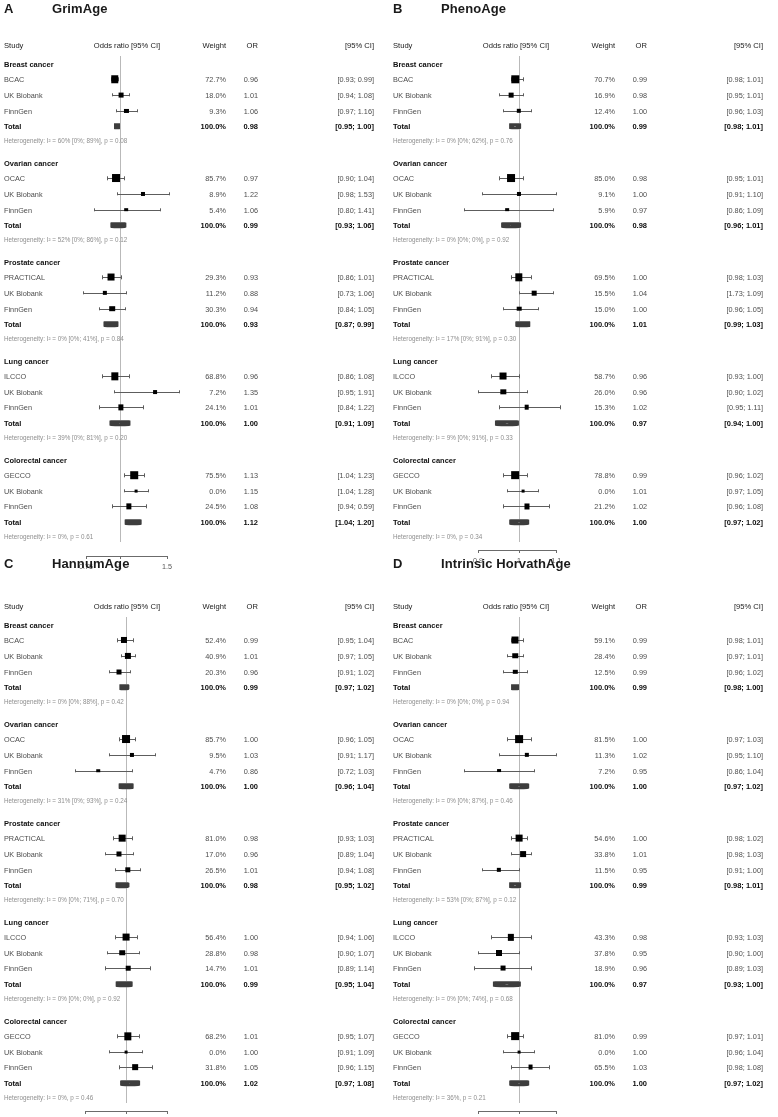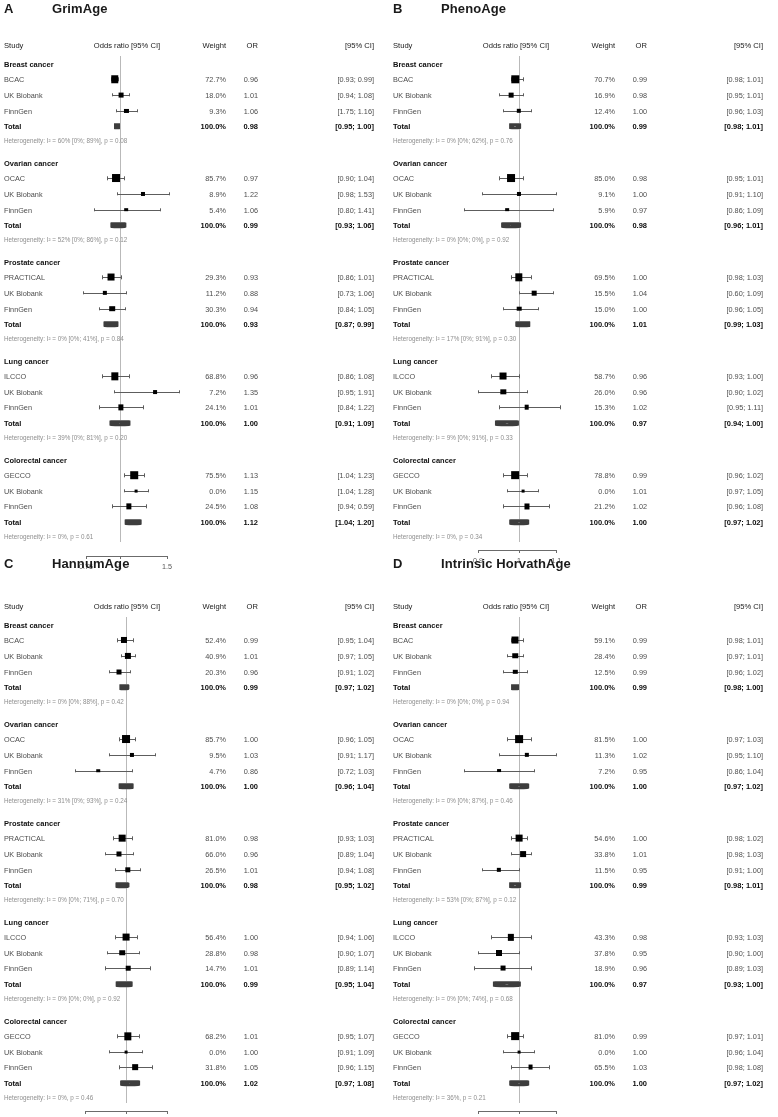--- a/index.html
+++ b/index.html
@@ -225,21 +225,21 @@
           </div>
           <div class="cell c-study">FinnGen</div>
           <div class="forest">
             <div class="ci-line" style="left: 38.0993px; width: 20.8916px;"></div>
             <div class="ci-cap" style="left: 38.0993px;"></div>
             <div class="ci-cap" style="left: 58.9909px;"></div>
             <div class="box" style="width: 4.09075px; height: 4.09075px; left: 48.462px;"></div>
           </div>
           <div class="cell c-weight">9.3%</div>
           <div class="cell c-or">1.06</div>
-          <div class="cell c-ci">[1.75; 1.16]</div>
+          <div class="cell c-ci">[0.97; 1.16]</div>
         </div>
         <div class="row total-row">
           <div class="forest">
             <div class="vline" style="left: 41.6567px; top: 0px; bottom: 0px;"></div>
           </div>
           <div class="cell c-study">Total</div>
           <div class="forest">
             <div class="diamond" style="left: 39.2971px; width: 5.99063px; height: 5.6px; clip-path: none; background: rgb(255, 255, 255); border: none; box-sizing: border-box;">
               <svg width="100%" height="100%" viewBox="0 0 100 100" preserveAspectRatio="none" style="display:block">
                 <polygon points="0,50 50,2 100,50 50,98" fill="#ffffff" stroke="#3d3d3d" stroke-width="5" vector-effect="non-scaling-stroke"></polygon>
@@ -777,21 +777,21 @@
           </div>
           <div class="cell c-study">UK Biobank</div>
           <div class="forest">
             <div class="ci-line" style="left: 52.0705px; width: 33.605px;"></div>
             <div class="ci-cap" style="left: 52.0705px;"></div>
             <div class="ci-cap" style="left: 85.6755px;"></div>
             <div class="box" style="width: 4.64094px; height: 4.64094px; left: 67.3646px;"></div>
           </div>
           <div class="cell c-weight">15.5%</div>
           <div class="cell c-or">1.04</div>
-          <div class="cell c-ci">[0.60; 1.09]</div>
+          <div class="cell c-ci">[1.73; 1.09]</div>
         </div>
         <div class="row study-row">
           <div class="forest">
             <div class="vline" style="left: 52.0705px; top: 0px; bottom: 0px;"></div>
           </div>
           <div class="cell c-study">FinnGen</div>
           <div class="forest">
             <div class="ci-line" style="left: 36.152px; width: 34.9442px;"></div>
             <div class="ci-cap" style="left: 36.152px;"></div>
             <div class="ci-cap" style="left: 71.0962px;"></div>
@@ -1186,21 +1186,21 @@
           <div class="forest">
             <div class="vline" style="left: 48.2012px; top: 0px; bottom: 0px;"></div>
           </div>
           <div class="cell c-study">UK Biobank</div>
           <div class="forest">
             <div class="ci-line" style="left: 26.7099px; width: 28.7245px;"></div>
             <div class="ci-cap" style="left: 26.7099px;"></div>
             <div class="ci-cap" style="left: 55.4344px;"></div>
             <div class="box" style="width: 5.0412px; height: 5.0412px; left: 40.6728px;"></div>
           </div>
-          <div class="cell c-weight">66.0%</div>
+          <div class="cell c-weight">17.0%</div>
           <div class="cell c-or">0.96</div>
           <div class="cell c-ci">[0.89; 1.04]</div>
         </div>
         <div class="row study-row">
           <div class="forest">
             <div class="vline" style="left: 48.2012px; top: 0px; bottom: 0px;"></div>
           </div>
           <div class="cell c-study">FinnGen</div>
           <div class="forest">
             <div class="ci-line" style="left: 36.7901px; width: 25.6044px;"></div>

